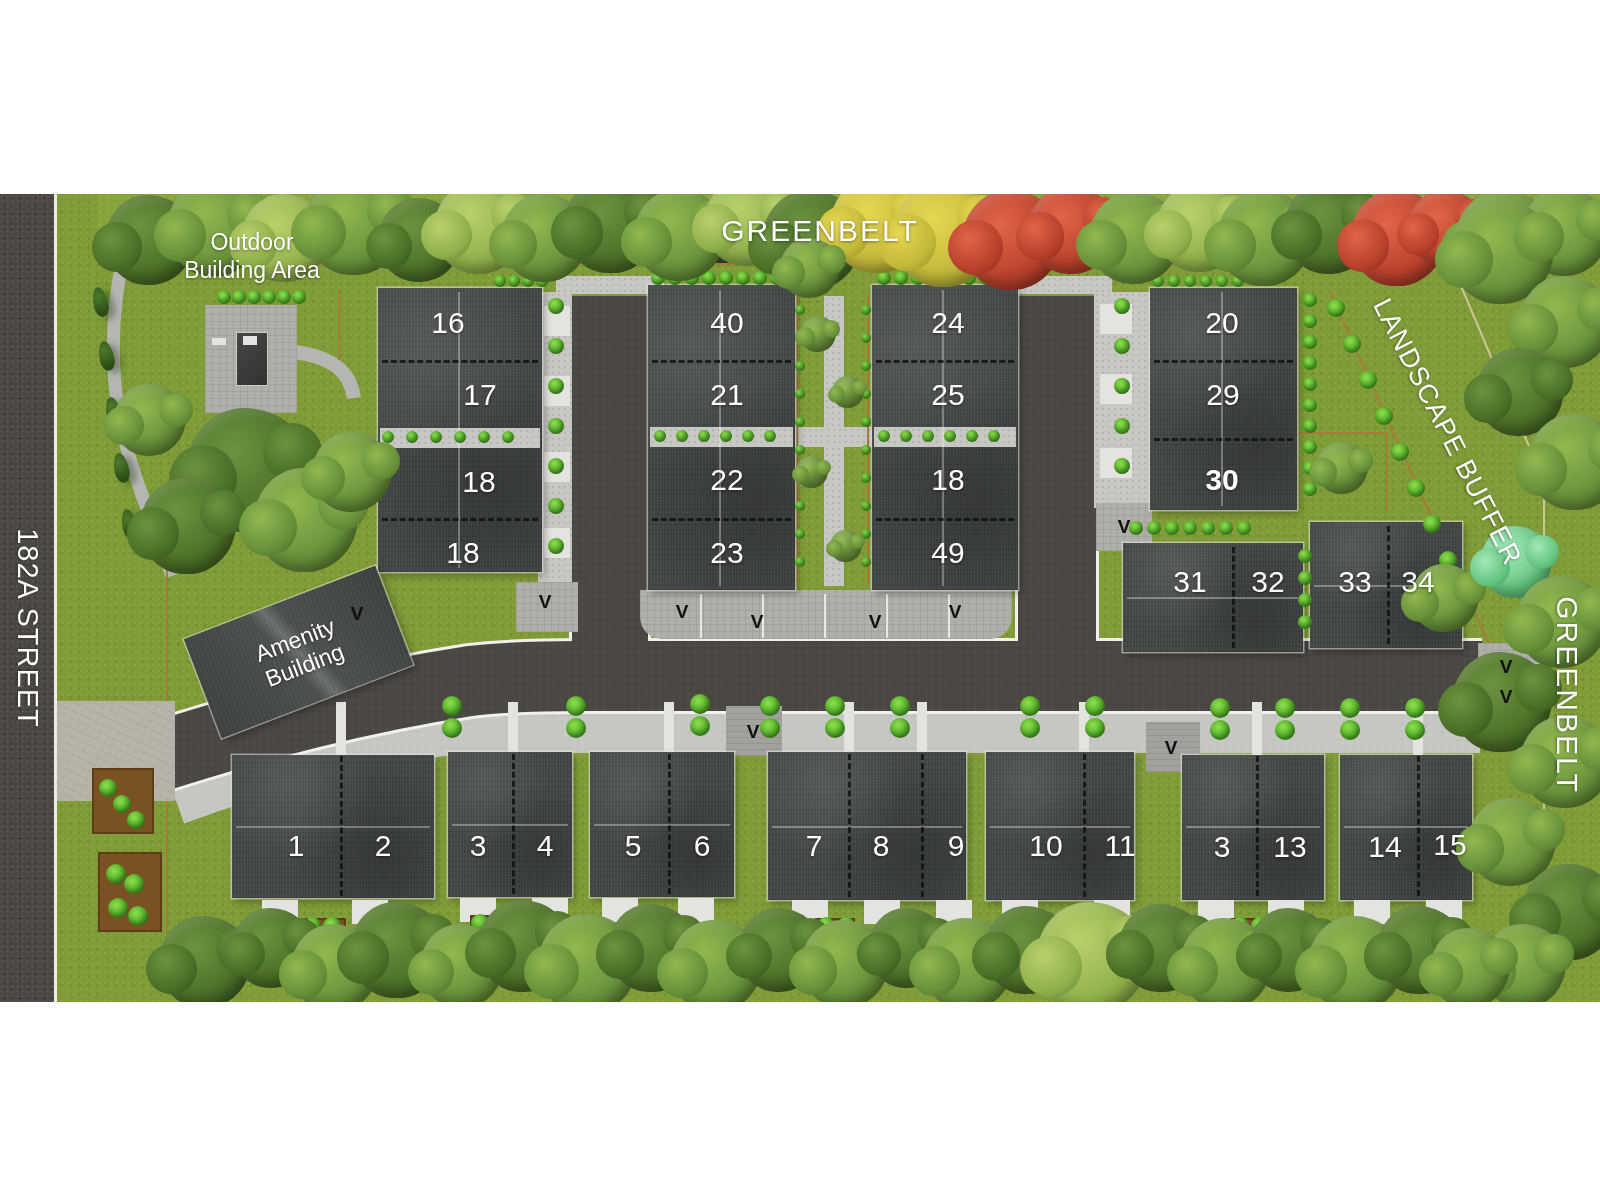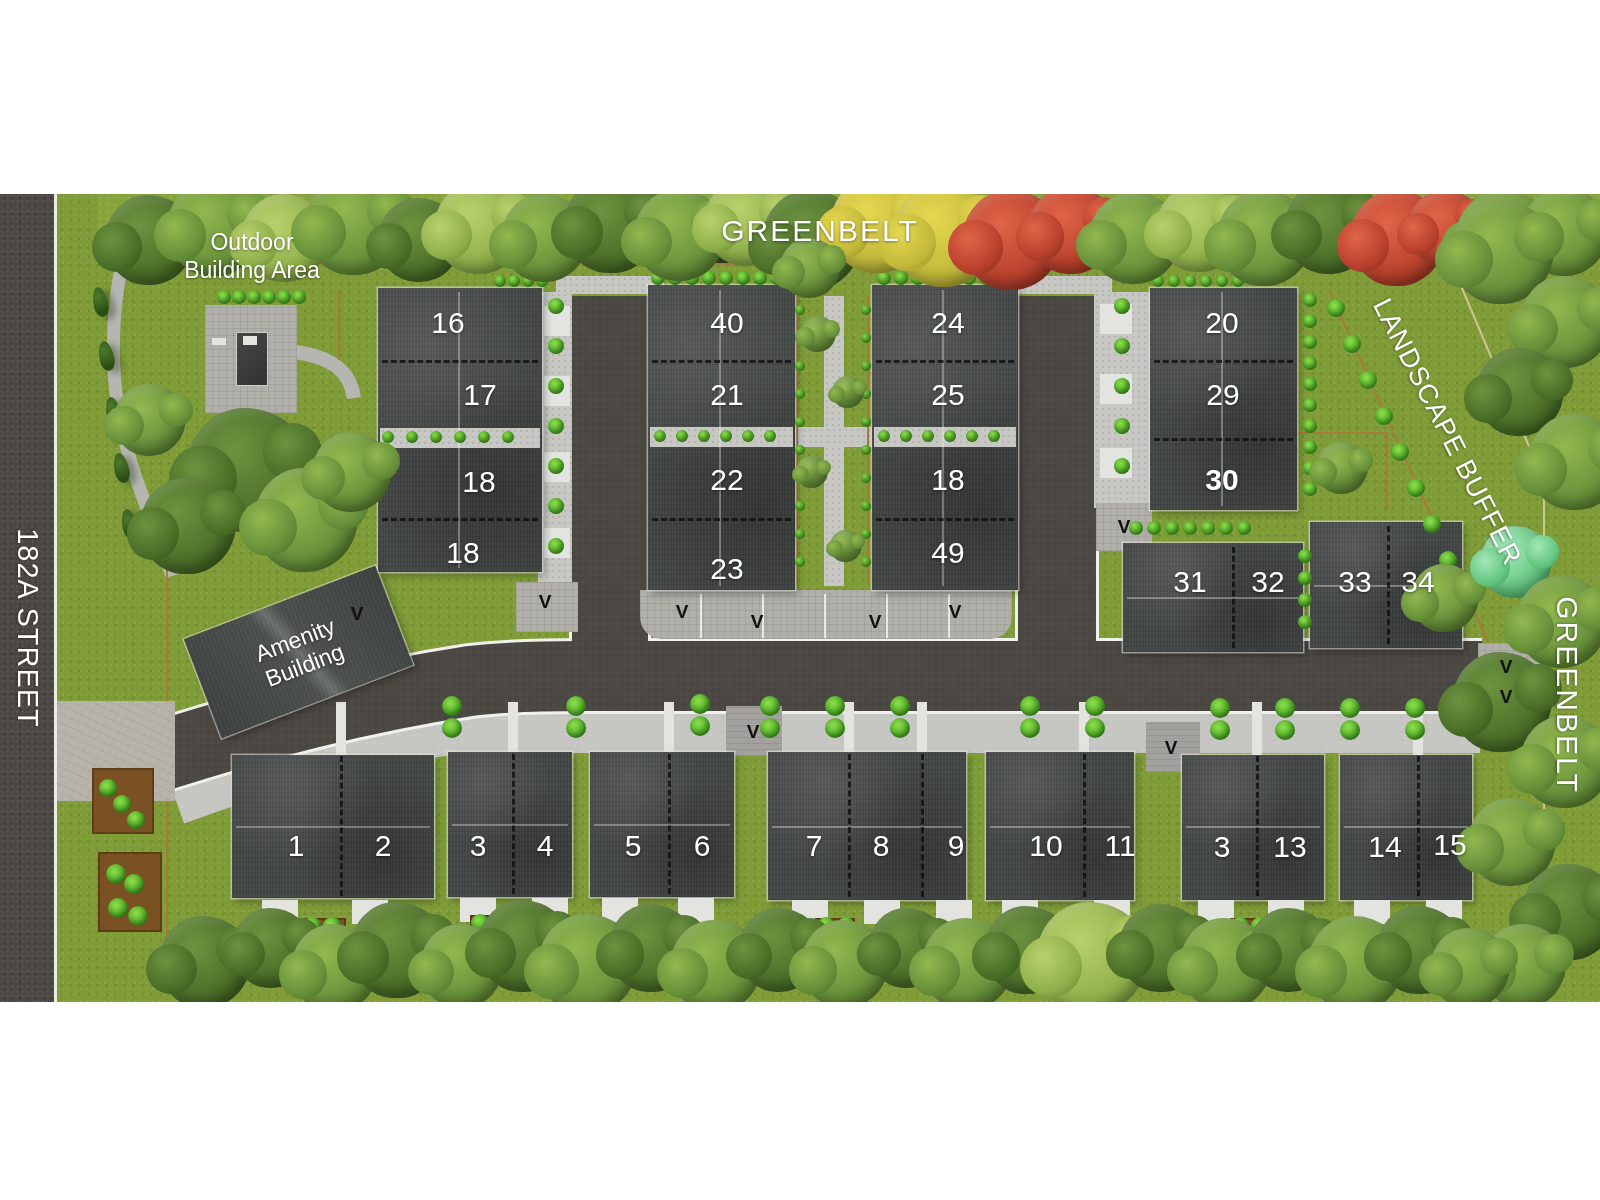--- a/index.html
+++ b/index.html
@@ -483,21 +483,21 @@
         <div class="lotnum" style="left: 1290px; top: 653px;">13</div>
         <div class="lotnum" style="left: 1385px; top: 653px;">14</div>
         <div class="lotnum" style="left: 1450px; top: 651px;">15</div>
         <div class="lotnum" style="left: 448px; top: 129px;">16</div>
         <div class="lotnum" style="left: 480px; top: 201px;">17</div>
         <div class="lotnum" style="left: 479px; top: 288px;">18</div>
         <div class="lotnum" style="left: 463px; top: 359px;">18</div>
         <div class="lotnum" style="left: 727px; top: 129px;">40</div>
         <div class="lotnum" style="left: 727px; top: 201px;">21</div>
         <div class="lotnum" style="left: 727px; top: 286px;">22</div>
-        <div class="lotnum" style="left: 727px; top: 375px;">23</div>
+        <div class="lotnum" style="left: 727px; top: 359px;">23</div>
         <div class="lotnum" style="left: 948px; top: 129px;">24</div>
         <div class="lotnum" style="left: 948px; top: 201px;">25</div>
         <div class="lotnum" style="left: 948px; top: 286px;">18</div>
         <div class="lotnum" style="left: 948px; top: 359px;">49</div>
         <div class="lotnum" style="left: 1222px; top: 129px;">20</div>
         <div class="lotnum" style="left: 1223px; top: 201px;">29</div>
         <div class="lotnum" style="left: 1222px; top: 286px; font-weight: bold;">30</div>
         <div class="lotnum" style="left: 1190px; top: 388px;">31</div>
         <div class="lotnum" style="left: 1268px; top: 388px;">32</div>
         <div class="lotnum" style="left: 1355px; top: 388px;">33</div>

